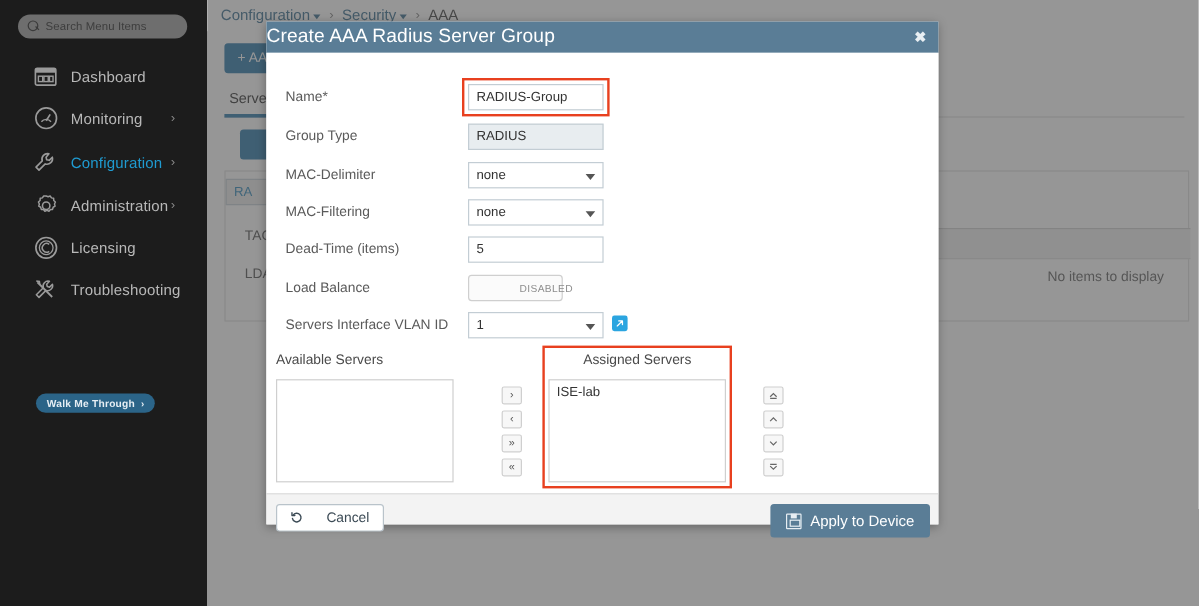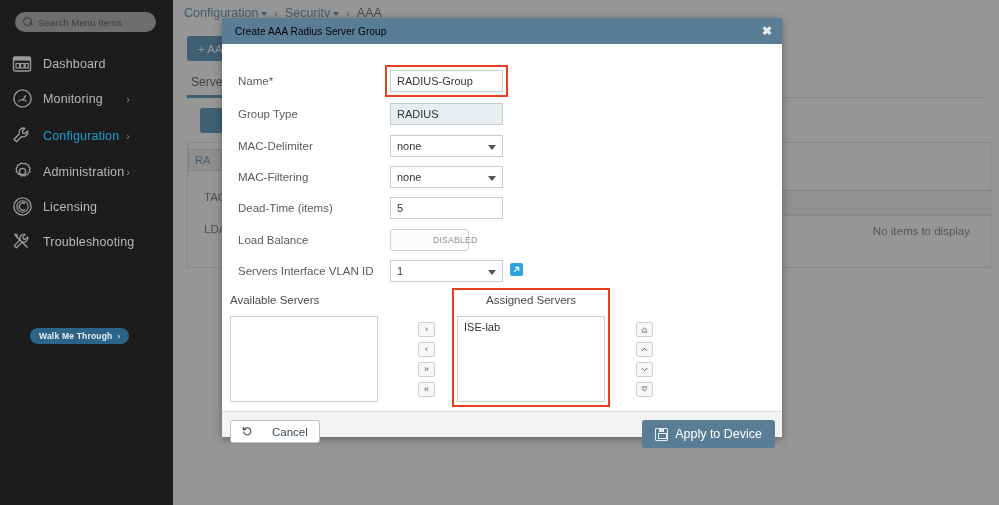--- a/index.html
+++ b/index.html
@@ -32,21 +32,21 @@
     content: ""; position: absolute; left: 0; top: 0;
     width: 7px; height: 7px; border: 1.2px solid #3b3b3b; border-radius: 50%;
   }
   .search-icon::after {
     content: ""; position: absolute; left: 6px; top: 6px;
     width: 4px; height: 1.2px; background: #3b3b3b; transform: rotate(45deg);
   }
   .search-text { font-size: 9.5px; color: #3d3d3d; letter-spacing: .1px; }
 
   .nav-item {
-    position: absolute; left: 0; width: 142px; height: 35px;
+    position: absolute; left: 16px; width: 142px; height: 35px;
     display: flex; align-items: center;
   }
   .nav-ico {
     width: 24px; height: 24px; margin-left: 10px; margin-right: 9px;
     flex: 0 0 auto; display: flex; align-items: center; justify-content: center;
   }
   .nav-ico svg { display: block; }
   .nav-label { font-size: 12.5px; color: #b8b8b8; letter-spacing: .15px; }
   .nav-label.active { color: #1f9bd1; }
   .nav-chev {
@@ -138,21 +138,21 @@
     width: 560px; height: 419px;
     background: #fff;
     box-shadow: 0 2px 8px rgba(0,0,0,.35);
   }
   .modal-head {
     position: absolute; left: 0; top: 0; width: 560px; height: 26px;
     background: #5a7d96;
     display: flex; align-items: center;
   }
   .modal-title {
-    font-size: 10px; color: #000000; margin-left: 13px; letter-spacing: .1px;
+    font-size: 16px; color: #ffffff; margin-left: 0; letter-spacing: .1px;
   }
   .modal-close {
     position: absolute; right: 10px; top: 50%; transform: translateY(-50%);
     color: #e9eff3; font-size: 12px; font-weight: bold; line-height: 1;
   }
   .modal-body { position: absolute; left: 0; top: 26px; width: 560px; height: 367px; background: #fff; }
 
   .frow { position: absolute; left: 0; height: 22px; }
   .flabel {
     position: absolute; left: 16px; top: 0;

